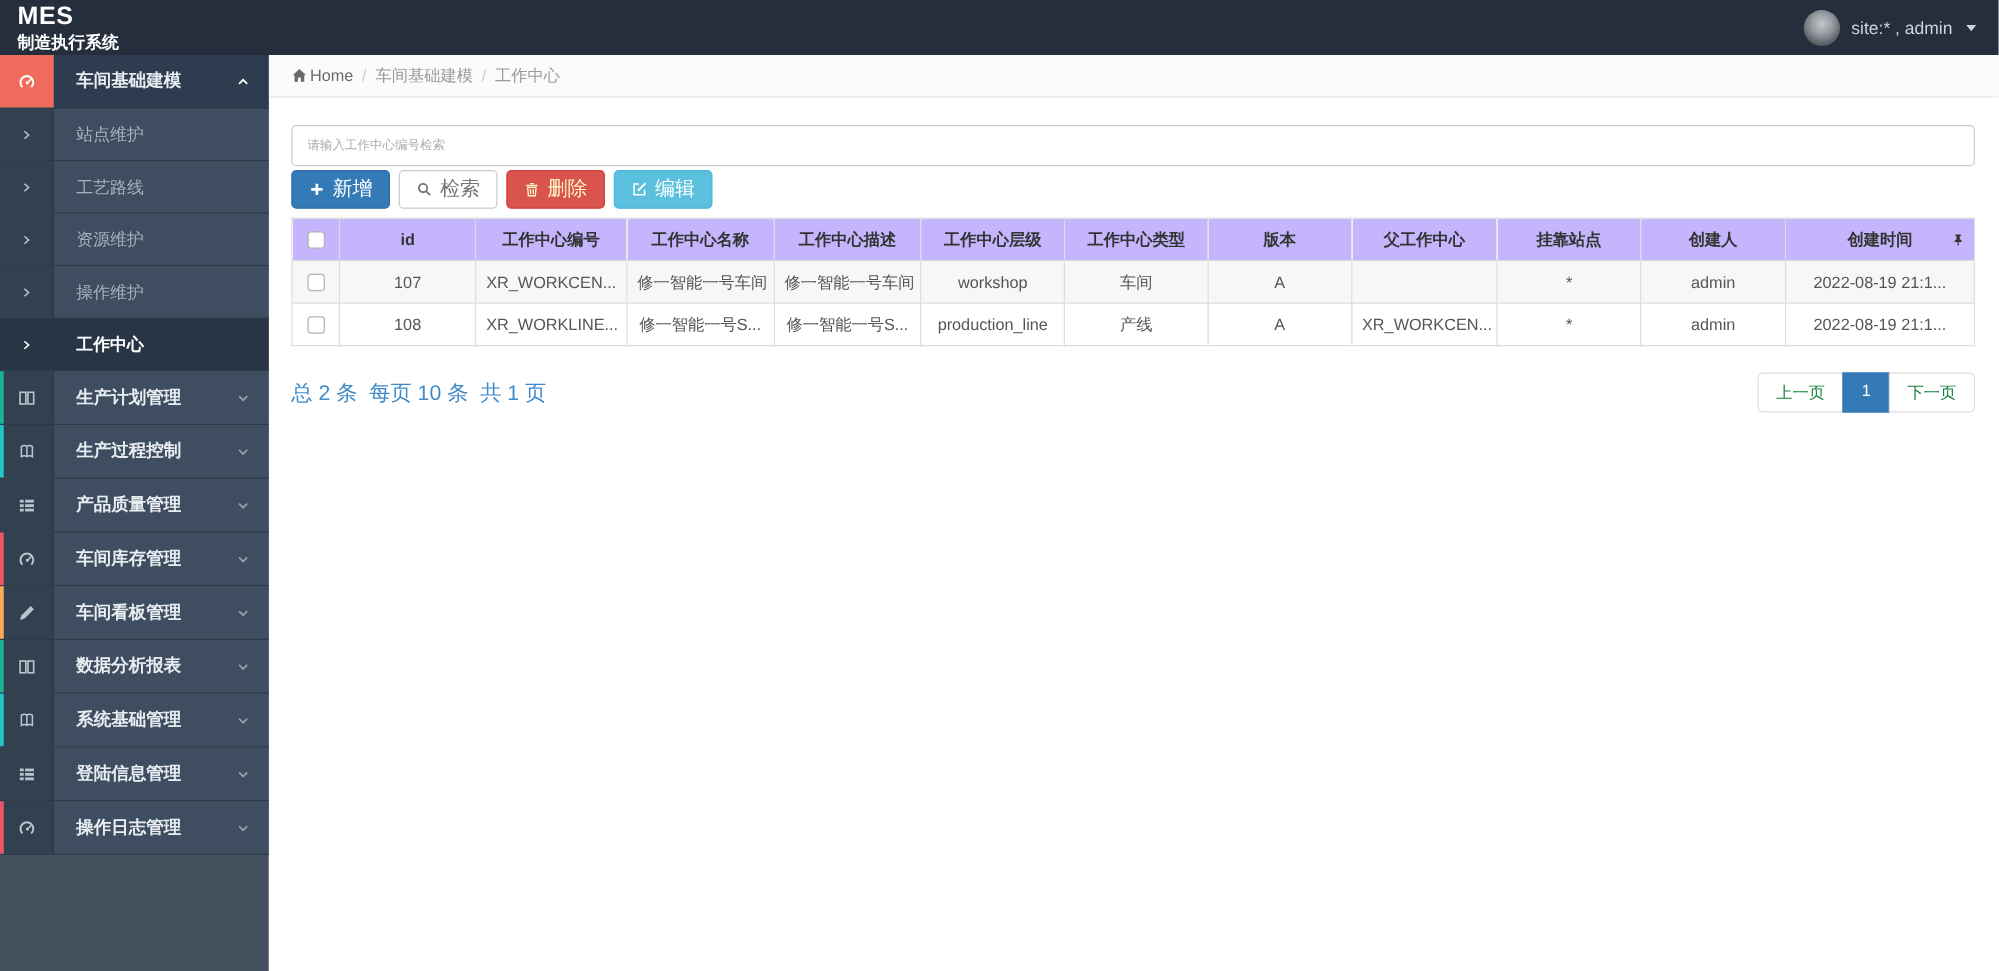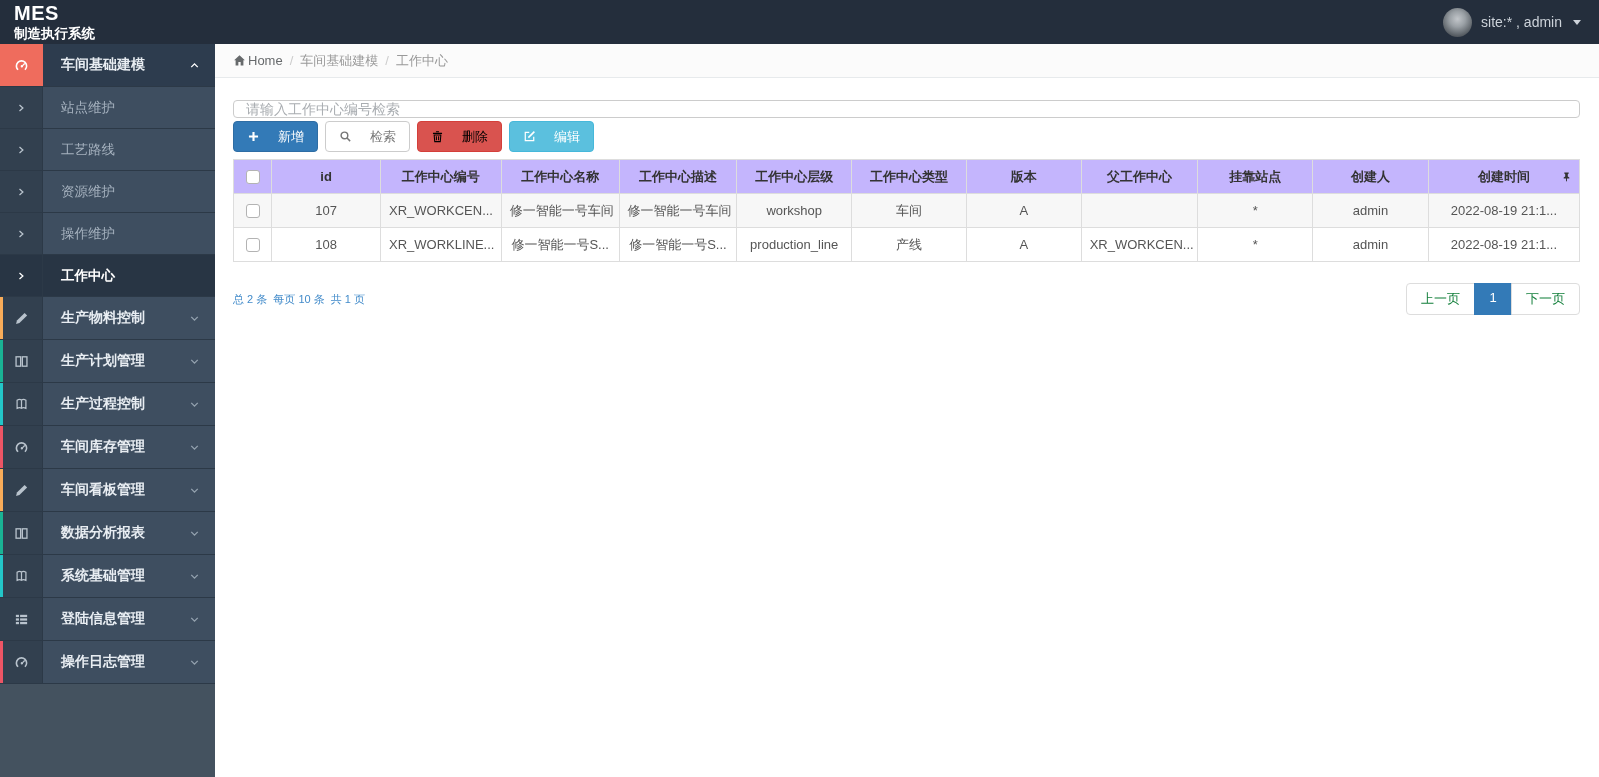--- a/index.html
+++ b/index.html
@@ -45,44 +45,44 @@
   
   .breadcrumb { height:34px; background:#fbfbfb; border-bottom:1px solid #e7eaec; display:flex; align-items:center; padding:0 18px; color:#999; font-size:13px; gap:7px; }
   .breadcrumb .home { color:#676a6c; display:flex; align-items:center; gap:2px; cursor:pointer; }
   .breadcrumb .home svg { width:13px; height:13px; }
   .breadcrumb .sep { color:#ccc; }
   .breadcrumb .crumb { color:#999; cursor:pointer; }
   .breadcrumb .crumb.current { cursor:default; }
 
   
   .content { padding:22px 19px 0 18px; }
-  .search-input { width:100%; height:18px; border:1px solid #ccc; border-radius:4px; padding:6px 12px; font-size:14px; color:#555; outline:none; }
+  .search-input { width:100%; height:33px; border:1px solid #ccc; border-radius:4px; padding:6px 12px; font-size:10px; color:#555; outline:none; }
   .search-input::placeholder { color:#a9adb1; }
 
   .toolbar { margin-top:3px; display:flex; gap:7px; }
-  .btn { height:31px; padding:0 13px; border-radius:4px; font-size:13px; display:inline-flex; align-items:center; gap:18px; border:1px solid transparent; cursor:pointer; font-family:inherit; background:#fff; }
+  .btn { height:31px; padding:0 13px; border-radius:4px; font-size:16px; display:inline-flex; align-items:center; gap:6px; border:1px solid transparent; cursor:pointer; font-family:inherit; background:#fff; }
   .btn svg { width:13px; height:13px; }
   .btn-primary { background:#337ab7; border-color:#2e6da4; color:#fff; }
   .btn-default { background:#fff; border-color:#ccc; color:#777; }
   .btn-default svg { color:#777; }
-  .btn-danger { background:#d9534f; border-color:#d43f3a; color:#000000; }
+  .btn-danger { background:#d9534f; border-color:#d43f3a; color:#fef9c3; }
   .btn-info { background:#5bc0de; border-color:#46b8da; color:#fff; }
 
   
   table.grid { margin-top:7px; width:100%; border-collapse:collapse; table-layout:fixed; }
   .grid th, .grid td { border:1px solid #ddd; height:34px; text-align:center; padding:0 8px; font-size:13px; color:#555; white-space:nowrap; overflow:hidden; }
   .grid th { color:#333; font-weight:bold; position:relative; background:#c4b5fd; }
   .grid tbody tr.striped td { background:#f7f7f7; }
   .cb { display:inline-block; width:14px; height:14px; border:1px solid #b3b3b3; border-radius:3px; background:#fff; vertical-align:middle; cursor:pointer; }
   .pin { position:absolute; right:7px; top:50%; transform:translateY(-50%); color:#333; display:flex; cursor:pointer; }
   .pin svg { width:11px; height:11px; }
 
   
   .page-row { display:flex; justify-content:space-between; align-items:center; margin-top:21px; }
-  .summary { color:#428bca; font-size:11px; white-space:pre; }
+  .summary { color:#428bca; font-size:17px; white-space:pre; }
   .pager { display:inline-flex; }
   .pg { min-width:38px; text-align:center; padding:6px 14px; border:1px solid #ddd; background:#fff; color:#15803d; font-size:13px; margin-left:-1px; cursor:pointer; }
   .pg:first-child { border-radius:4px 0 0 4px; margin-left:0; }
   .pg:last-child { border-radius:0 4px 4px 0; }
   .pg.active { background:#337ab7; border-color:#337ab7; color:#fff; cursor:default; }
 </style>
 </head>
 <body>
 
 <div class="navbar">
@@ -150,36 +150,20 @@
         </div>
         <div class="sub-item active">
           <span class="icon-col sub-chev">
             <svg viewBox="0 0 16 16">
               <polyline points="6,4 10.5,8 6,12" fill="none" stroke="currentColor" stroke-width="1.7"></polyline>
             </svg>
           </span>
           <span class="sub-label">工作中心</span>
         </div>
         <div class="nav-item">
-          <span class="strip" style="background: rgb(248, 172, 89);"></span>
-          <span class="icon-col">
-            <span style="display: flex;">
-              <svg viewBox="0 0 16 16">
-                <path fill="currentColor" d="M11.3 2l2.7 2.7-8.2 8.2-3.6.9.9-3.6L11.3 2z"></path>
-              </svg>
-            </span>
-          </span>
-          <span class="nav-label">生产物料控制</span>
-          <span class="chev">
-            <svg viewBox="0 0 16 16">
-              <polyline points="4,6 8,10 12,6" fill="none" stroke="currentColor" stroke-width="1.7"></polyline>
-            </svg>
-          </span>
-        </div>
-        <div class="nav-item">
           <span class="strip" style="background: rgb(26, 179, 148);"></span>
           <span class="icon-col">
             <span style="display: flex;">
               <svg viewBox="0 0 16 16">
                 <g fill="none" stroke="currentColor" stroke-width="1.4">
                   <rect x="2.2" y="3" width="4.9" height="10"></rect>
                   <rect x="8.9" y="3" width="4.9" height="10"></rect>
                 </g>
               </svg>
             </span>
@@ -197,20 +181,43 @@
             <span style="display: flex;">
               <svg viewBox="0 0 16 16">
                 <g fill="none" stroke="currentColor" stroke-width="1.3">
                   <path d="M3.3 3.4C4.8 2.5 6.9 2.5 8 3.3c1.1-.8 3.2-.8 4.7.1v8.7c-1.5-.8-3.6-.8-4.7 0-1.1-.8-3.2-.8-4.7 0z"></path>
                   <line x1="8" y1="3.3" x2="8" y2="12.1"></line>
                 </g>
               </svg>
             </span>
           </span>
           <span class="nav-label">生产过程控制</span>
+          <span class="chev">
+            <svg viewBox="0 0 16 16">
+              <polyline points="4,6 8,10 12,6" fill="none" stroke="currentColor" stroke-width="1.7"></polyline>
+            </svg>
+          </span>
+        </div>
+        <div class="nav-item">
+          <span class="strip"></span>
+          <span class="icon-col">
+            <span style="display: flex;">
+              <svg viewBox="0 0 16 16">
+                <g fill="currentColor">
+                  <rect x="2" y="3" width="3.3" height="2.4"></rect>
+                  <rect x="6.5" y="3" width="7.5" height="2.4"></rect>
+                  <rect x="2" y="6.8" width="3.3" height="2.4"></rect>
+                  <rect x="6.5" y="6.8" width="7.5" height="2.4"></rect>
+                  <rect x="2" y="10.6" width="3.3" height="2.4"></rect>
+                  <rect x="6.5" y="10.6" width="7.5" height="2.4"></rect>
+                </g>
+              </svg>
+            </span>
+          </span>
+          <span class="nav-label">产品质量管理</span>
           <span class="chev">
             <svg viewBox="0 0 16 16">
               <polyline points="4,6 8,10 12,6" fill="none" stroke="currentColor" stroke-width="1.7"></polyline>
             </svg>
           </span>
         </div>
         <div class="nav-item">
           <span class="strip" style="background: rgb(237, 85, 101);"></span>
           <span class="icon-col">
             <span style="display: flex;">

